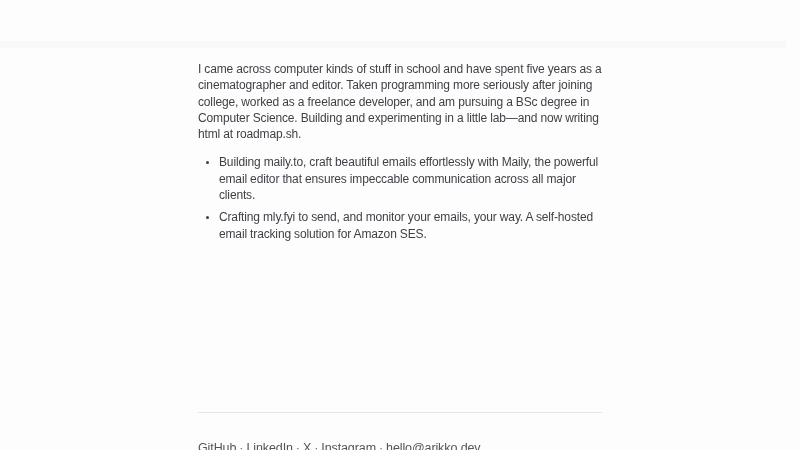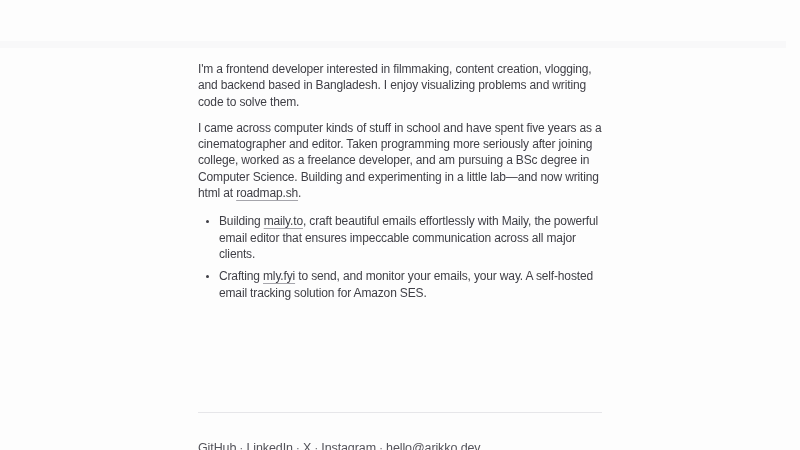--- a/index.html
+++ b/index.html
@@ -42,21 +42,20 @@
     text-underline-offset: 3px;
   }
   .prose p {
     font-size: 12px;
     line-height: 16.3px;
     letter-spacing: -0.15px;
     margin: 0 0 10px 0;
   }
   .prose a {
     color: inherit;
-    text-decoration: underline;
     text-decoration-color: #a5a5ab;
     text-decoration-thickness: 1px;
     text-underline-offset: 2.5px;
     cursor: pointer;
   }
   .prose ul {
     margin: 3px 0 0 0;
     padding-left: 21px;
     list-style: disc outside;
   }
@@ -96,21 +95,20 @@
 </style>
 </head>
 <body>
 
 <div class="top-band"></div>
 
 <div class="content">
 
 
   <div class="prose">
-    <p>I'm a frontend developer interested in filmmaking, content creation, vlogging, and backend based in Bangladesh. I enjoy visualizing problems and writing code to solve them.</p>
 
     <p><span>I came across computer kinds of stuff in school and have spent five years as a cinematographer and editor. Taken programming more seriously after joining college, worked as a freelance developer, and am pursuing a BSc degree in Computer Science. Building and experimenting in a little lab—and now writing html at </span><a>roadmap.sh</a><span>.</span></p>
 
 
     <ul>
       <li><span>Building </span><a>maily.to</a><span>, craft beautiful emails effortlessly with Maily, the powerful email editor that ensures impeccable communication across all major clients.</span></li>
       <li><span>Crafting </span><a>mly.fyi</a><span> to send, and monitor your emails, your way. A self-hosted email tracking solution for Amazon SES.</span></li>
     </ul>
   </div>
 

